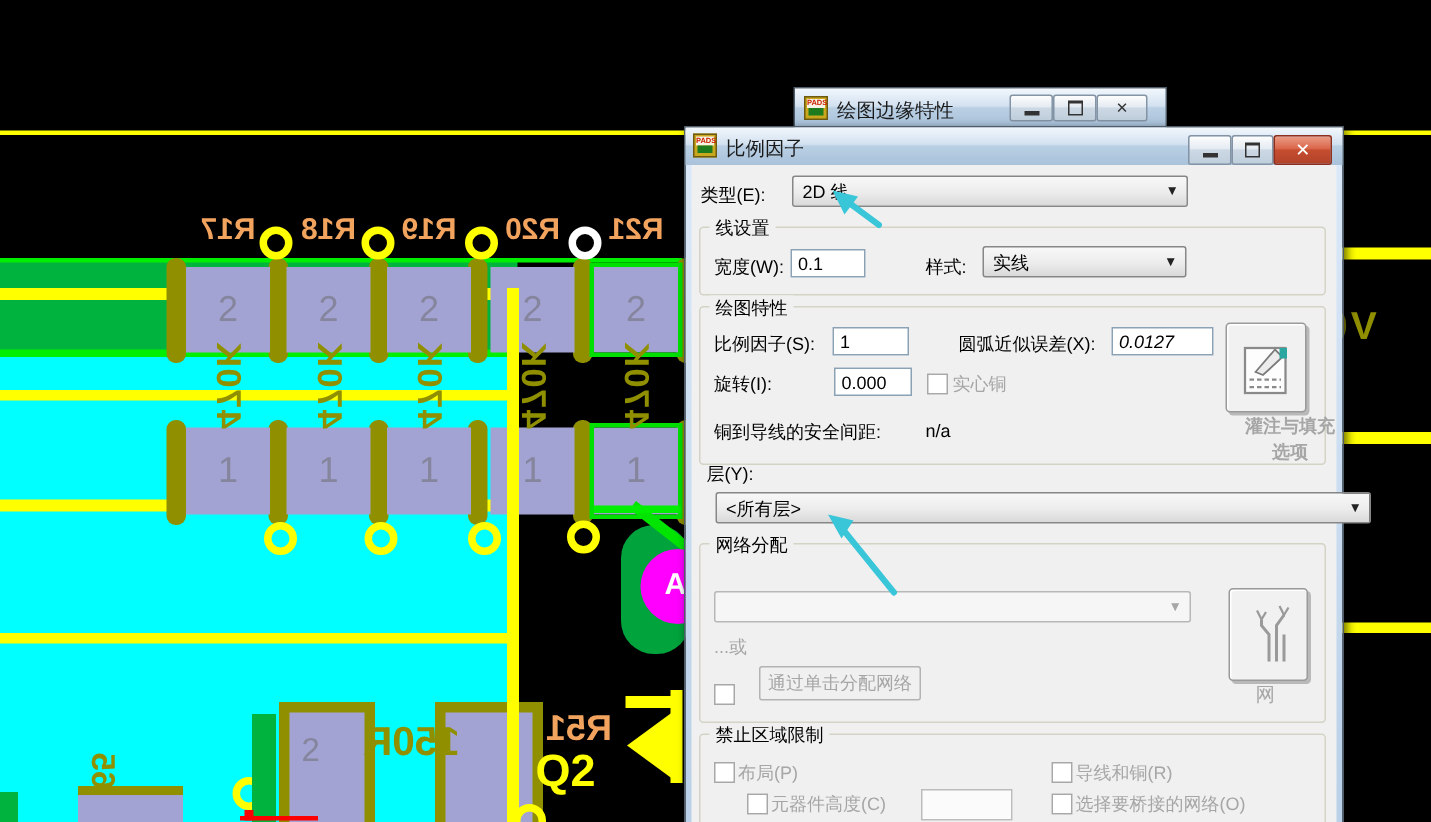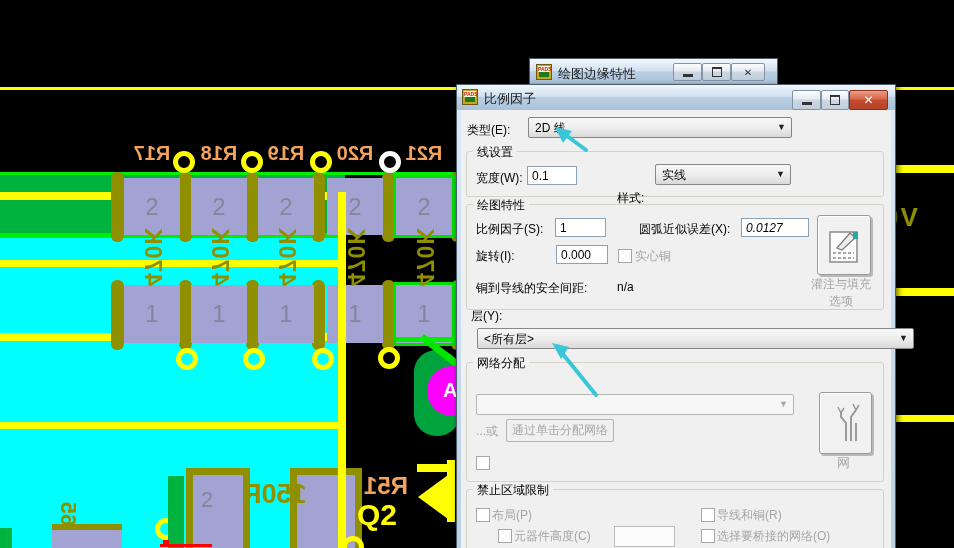--- a/index.html
+++ b/index.html
@@ -50,21 +50,21 @@
   .combo{position:absolute;border:1px solid #878787;border-radius:2px;box-sizing:border-box;
          background:linear-gradient(#f8f8f8,#ececec 55%,#d9d9d9);font-size:12px;color:#000;
          padding:2px 22px 0 6px;white-space:nowrap;overflow:hidden;}
   .combo .arr{position:absolute;right:5px;top:4px;font-size:9px;color:#222;}
   .combo.discombo{border-color:#b7b7b7;background:#f6f6f6;}
   .combo.discombo .arr{color:#a6a6a6;}
   .cb{position:absolute;width:12px;height:12px;background:#fff;border:1px solid #a8a8a8;box-sizing:content-box;}
   .btn3d{position:absolute;background:#f1f1f1;border:1px solid #9a9a9a;border-radius:3px;
          box-shadow:inset 1px 1px 0 #fff,2px 2px 0 #b9b9b9;display:flex;align-items:center;justify-content:center;}
   .flatbtn{position:absolute;border:1px solid #b3b3b3;border-radius:2px;background:#f0f0f0;
-           font-size:12px;color:#a6a6a6;display:flex;align-items:center;justify-content:center;white-space:nowrap;}
+           font-size:12px;color:#a6a6a6;display:flex;align-items:center;justify-content:center;white-space:nowrap;margin-top:25px;}
 </style>
 </head>
 <body>
 
 <div id="screen">
 
   <div class="s" style="left:0;top:173px;width:345px;height:65px;background:#00b33e;"></div>
   <div class="s" style="left:0;top:172px;width:455px;height:3px;background:#00ef00;"></div>
   <div class="s" style="left:0;top:233px;width:345px;height:5px;background:#00ef00;"></div>
   <div class="s" style="left:0;top:238px;width:345px;height:310px;background:#00ffff;"></div>
@@ -238,21 +238,21 @@
       <div class="lbl" style="left:6px;top:12px;">类型(E):</div>
       <div class="combo" style="left:67px;top:7px;width:264px;height:21px;">
         <span>2D 线</span>
         <span class="arr">▼</span>
       </div>
 
       <div class="grp" style="left:5px;top:41px;width:416px;height:44px;"></div>
       <div class="grp-t" style="left:12px;top:34px;">线设置</div>
       <div class="lbl" style="left:15px;top:60px;">宽度(W):</div>
       <input class="input" style="left: 66px; top: 56px; width: 50px; height: 19px;" value="0.1">
-      <div class="lbl" style="left:156px;top:60px;margin-top:20px;">样式:</div>
+      <div class="lbl" style="left:156px;top:60px;">样式:</div>
       <div class="combo" style="left:194px;top:54px;width:136px;height:21px;">
         <span>实线</span>
         <span class="arr">▼</span>
       </div>
 
       <div class="grp" style="left:5px;top:94px;width:416px;height:104px;"></div>
       <div class="grp-t" style="left:12px;top:87px;">绘图特性</div>
       <div class="lbl" style="left:15px;top:111px;">比例因子(S):</div>
       <input class="input" style="left: 94px; top: 108px; width: 51px; height: 19px;" value="1">
       <div class="lbl" style="left:178px;top:111px;">圆弧近似误差(X):</div>
@@ -265,21 +265,21 @@
       <div class="lbl" style="left:156px;top:170px;">n/a</div>
       <div class="btn3d" style="left:356px;top:105px;width:52px;height:58px;">
         <svg width="36" height="42" viewBox="0 0 36 42">
           <rect x="4" y="8" width="27" height="30" fill="#fdfdfd" stroke="#8a8a8a" stroke-width="1.5"></rect>
           <line x1="7" y1="29" x2="28" y2="29" stroke="#8a8a8a" stroke-width="1.5" stroke-dasharray="3 2"></line>
           <line x1="7" y1="34" x2="28" y2="34" stroke="#8a8a8a" stroke-width="1.5" stroke-dasharray="3 2"></line>
           <polygon points="11,24 24,9 29,14 16,26" fill="#ececec" stroke="#7a7a7a" stroke-width="1.2"></polygon>
           <rect x="27" y="8" width="5" height="7" fill="#2aa7a0"></rect>
         </svg>
       </div>
-      <div class="lbl dis" style="left:329px;top:166px;width:102px;text-align:center;">
+      <div class="lbl dis" style="left:348px;top:166px;width:102px;text-align:center;font-weight:bold;">
         <div>灌注与填充</div>
         <div>选项</div>
       </div>
 
       <div class="lbl" style="left:10px;top:198px;">层(Y):</div>
       <div class="combo" style="left:16px;top:218px;width:437px;height:21px;">
         <span>&lt;所有层&gt;</span>
         <span class="arr">▼</span>
       </div>
 

